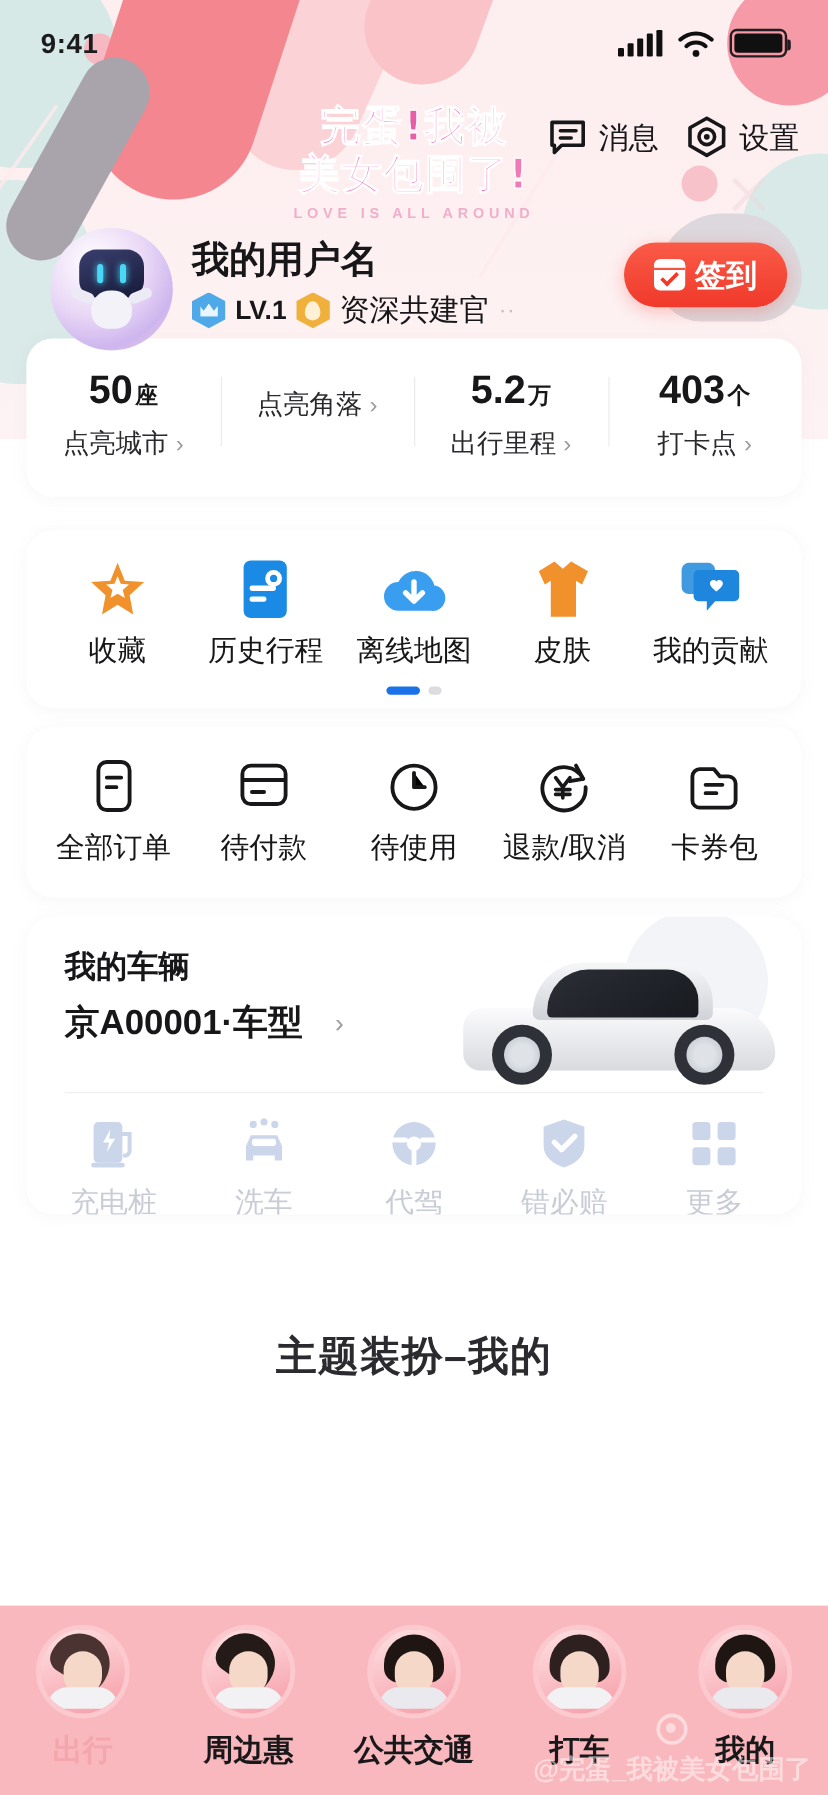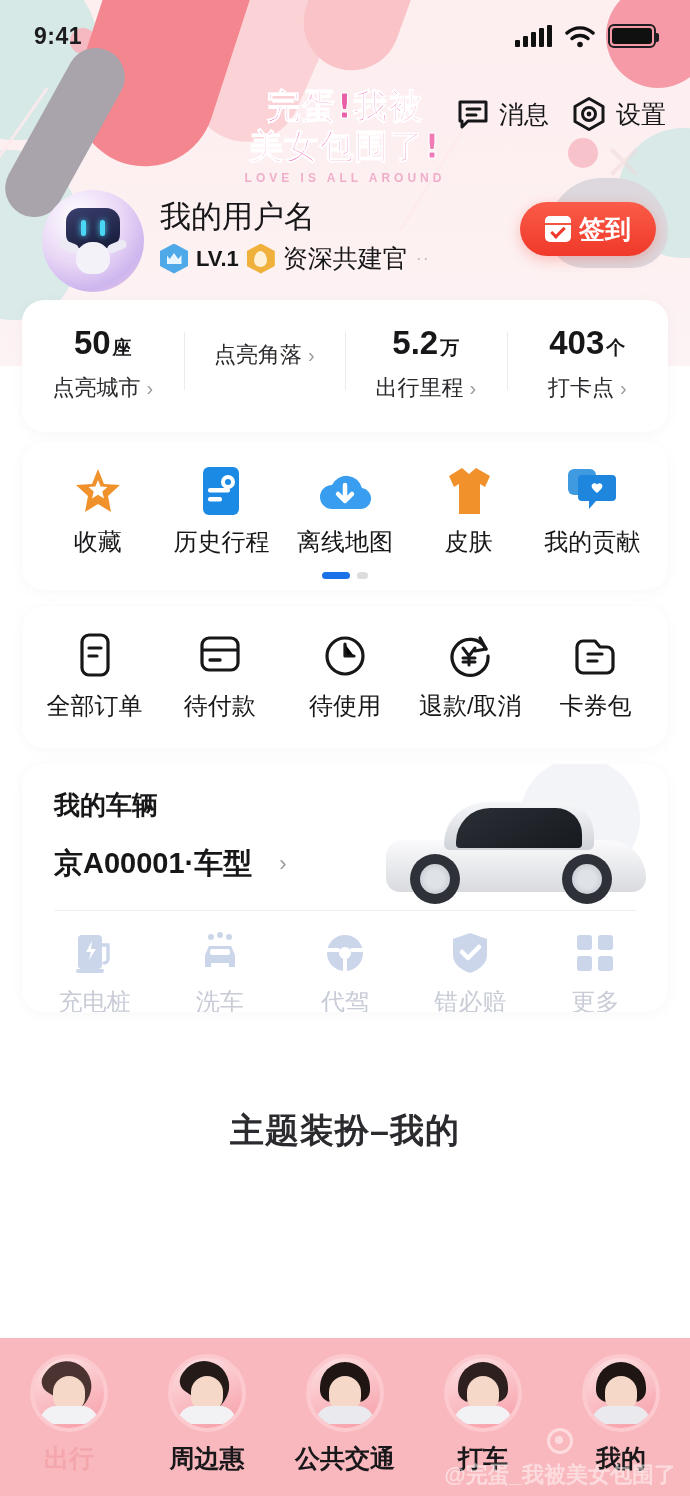--- a/index.html
+++ b/index.html
@@ -110,21 +110,21 @@
   .bot-head:before { left: 15px; }
   .bot-head:after  { right: 15px; }
   .bot-body { position: absolute; left: 14px; top: 34px; width: 34px; height: 32px;
               border-radius: 16px 16px 14px 14px; background: #f2f2f8; }
   .bot-arm { position: absolute; top: 34px; width: 20px; height: 9px; background: #eceaf4;
              border-radius: 6px; }
   .bot-arm.l { left: -3px; transform: rotate(22deg); }
   .bot-arm.r { right: -3px; transform: rotate(-22deg); }
 
   .uname { position: absolute; left: 160px; top: 6px; font-size: 31px;
-           font-weight: 400; color: #17171a; }
+           font-weight: 700; color: #17171a; }
   .badges { position: absolute; left: 160px; top: 52px; display: flex;
             align-items: center; gap: 8px; }
   .hexbadge { width: 28px; height: 30px; background: #4fa8e8;
               clip-path: polygon(50% 0,100% 25%,100% 75%,50% 100%,0 75%,0 25%);
               display:flex; align-items:center; justify-content:center; }
   .hexbadge .crown { width: 15px; height: 11px; background: #eaf6ff;
               clip-path: polygon(0 100%,0 18%,22% 55%,50% 0,78% 55%,100% 18%,100% 100%); }
   .lvtext { font-size: 22px; font-weight: 600; color: #17171a; }
   .hexbadge2 { width: 28px; height: 30px; background: #f0b03c;
               clip-path: polygon(50% 0,100% 25%,100% 75%,50% 100%,0 75%,0 25%);
@@ -146,21 +146,21 @@
                     background:#fff; border-bottom: 2px solid #f4553f; border-radius:5px 5px 0 0; }
   .cal-check { width: 14px; height: 8px; border-left: 3px solid #f0392a;
                border-bottom: 3px solid #f0392a; transform: rotate(-45deg); margin-top: 4px; }
   .signin span { font-size: 26px; font-weight: 700; color: #fff; }
 
   
   .card { position: absolute; left: 22px; width: 646px; background: #fff;
           border-radius: 22px; box-shadow: 0 2px 12px rgba(150,140,150,.07); }
 
   
-  .card-stats { top: 300px; height: 132px; padding-top: 26px;
+  .card-stats { top: 282px; height: 132px; padding-top: 26px;
                 display: flex; align-items: flex-start; }
   .stat { flex: 1; text-align: center; position: relative; cursor: pointer; }
   .stat + .stat:before { content:""; position: absolute; left: 0; top: 6px;
                          width: 1px; height: 58px; background: #eceaee; }
   .stat-num { font-size: 33px; font-weight: 700; color: #17171a; line-height: 1; }
   .stat-num em { font-size: 19px; font-weight: 600; font-style: normal; margin-left: 2px; }
   .stat-lab { margin-top: 14px; font-size: 22px; color: #2a2a2e; }
   .stat-lab i { font-style: normal; color: #9b9ba0; margin-left: 6px; font-size: 20px; }
 
   
@@ -178,21 +178,21 @@
   .card-orders { top: 606px; height: 142px; }
   .orders-row { display: flex; padding: 26px 10px 0; }
   .ord { flex: 1; text-align: center; cursor: pointer; }
   .ord .ico { height: 46px; display:flex; align-items:center; justify-content:center; }
   .ord .lab { margin-top: 12px; font-size: 24px; color: #17171a; font-weight: 500; }
 
   
   .card-vehicle { top: 764px; height: 248px; overflow: hidden; }
   .veh-title { position: absolute; left: 32px; top: 24px; font-size: 26px;
                font-weight: 700; color: #17171a; }
-  .veh-plate { position: absolute; left: 32px; top: 80px; font-size: 29px;
+  .veh-plate { position: absolute; left: 32px; top: 69px; font-size: 29px;
                font-weight: 700; color: #17171a; display:flex; align-items:center; gap:27px;
                cursor: pointer; }
   .veh-plate i { font-style: normal; font-size: 22px; color: #9b9ba0; font-weight: 400; }
   .veh-ring { position: absolute; right: 28px; top: -6px; width: 120px; height: 120px;
               border-radius: 50%; background: #f2f4f8; }
   .car { position: absolute; right: 22px; top: 34px; width: 260px; height: 110px; }
   .car-body { position: absolute; left: 0; bottom: 16px; width: 260px; height: 52px;
               background: linear-gradient(180deg,#fbfbfd,#d8dade);
               border-radius: 26px 60px 22px 22px; }
   .car-roof { position: absolute; left: 58px; bottom: 58px; width: 150px; height: 48px;

